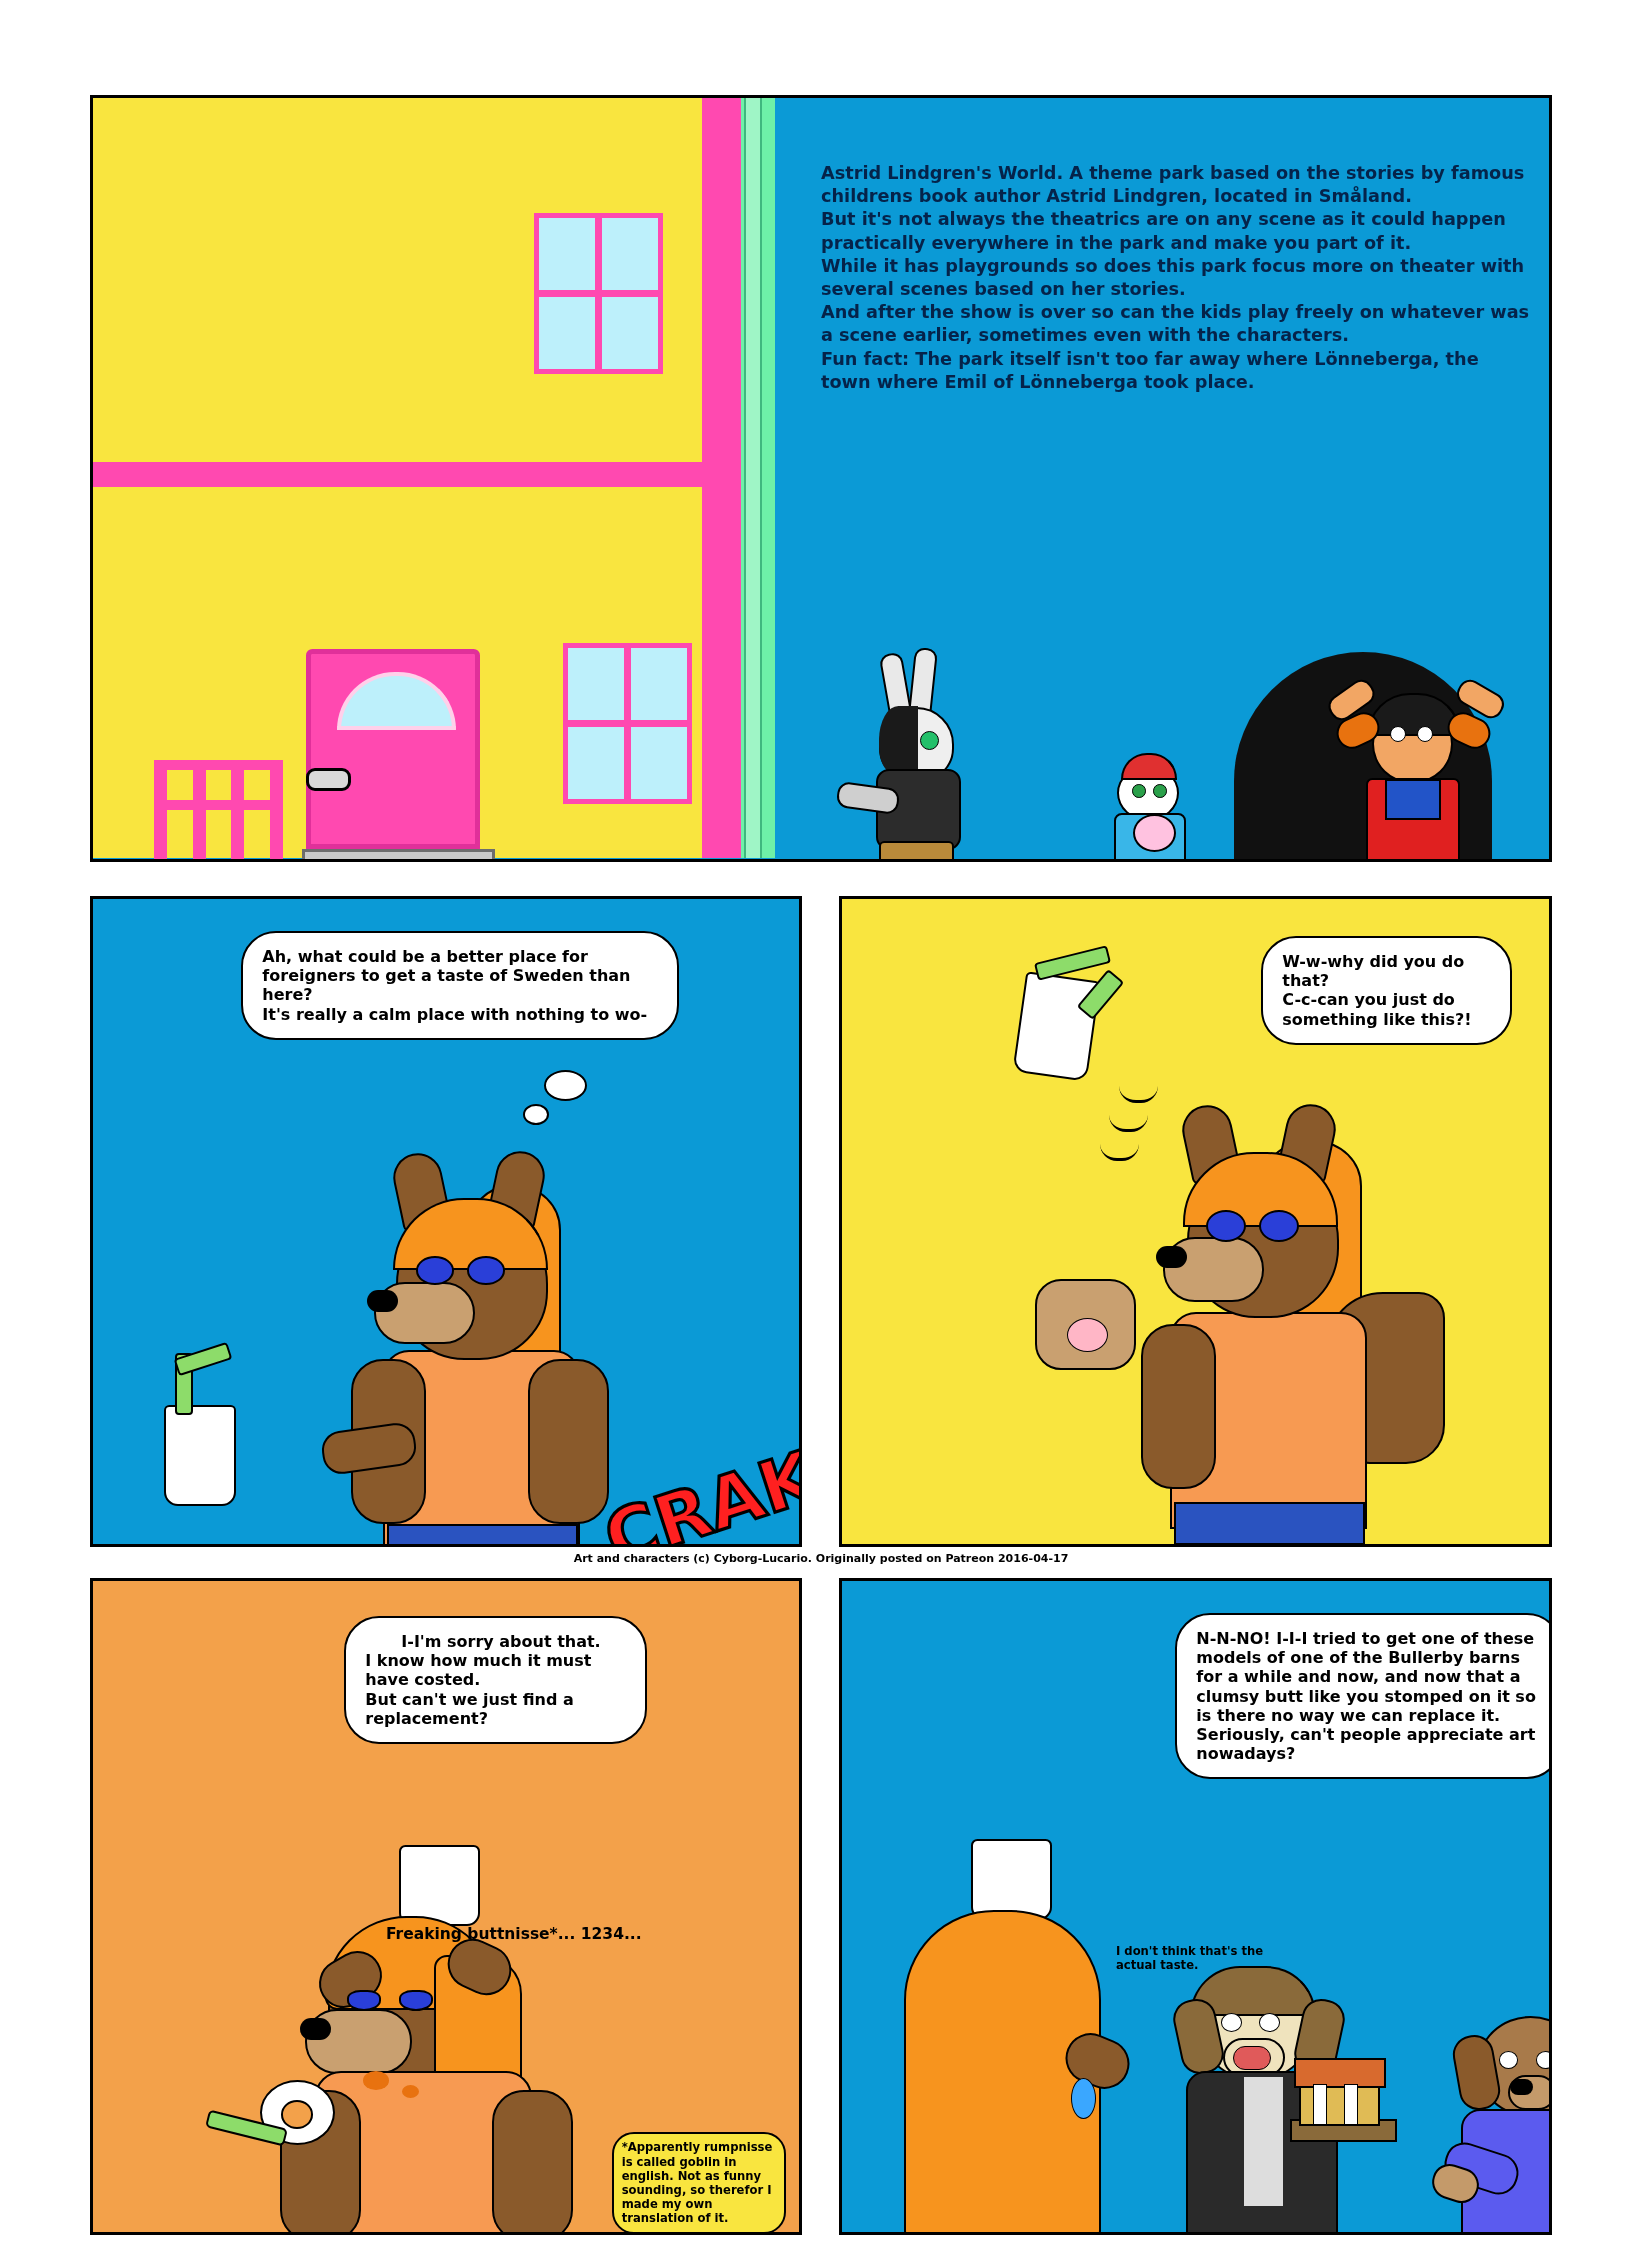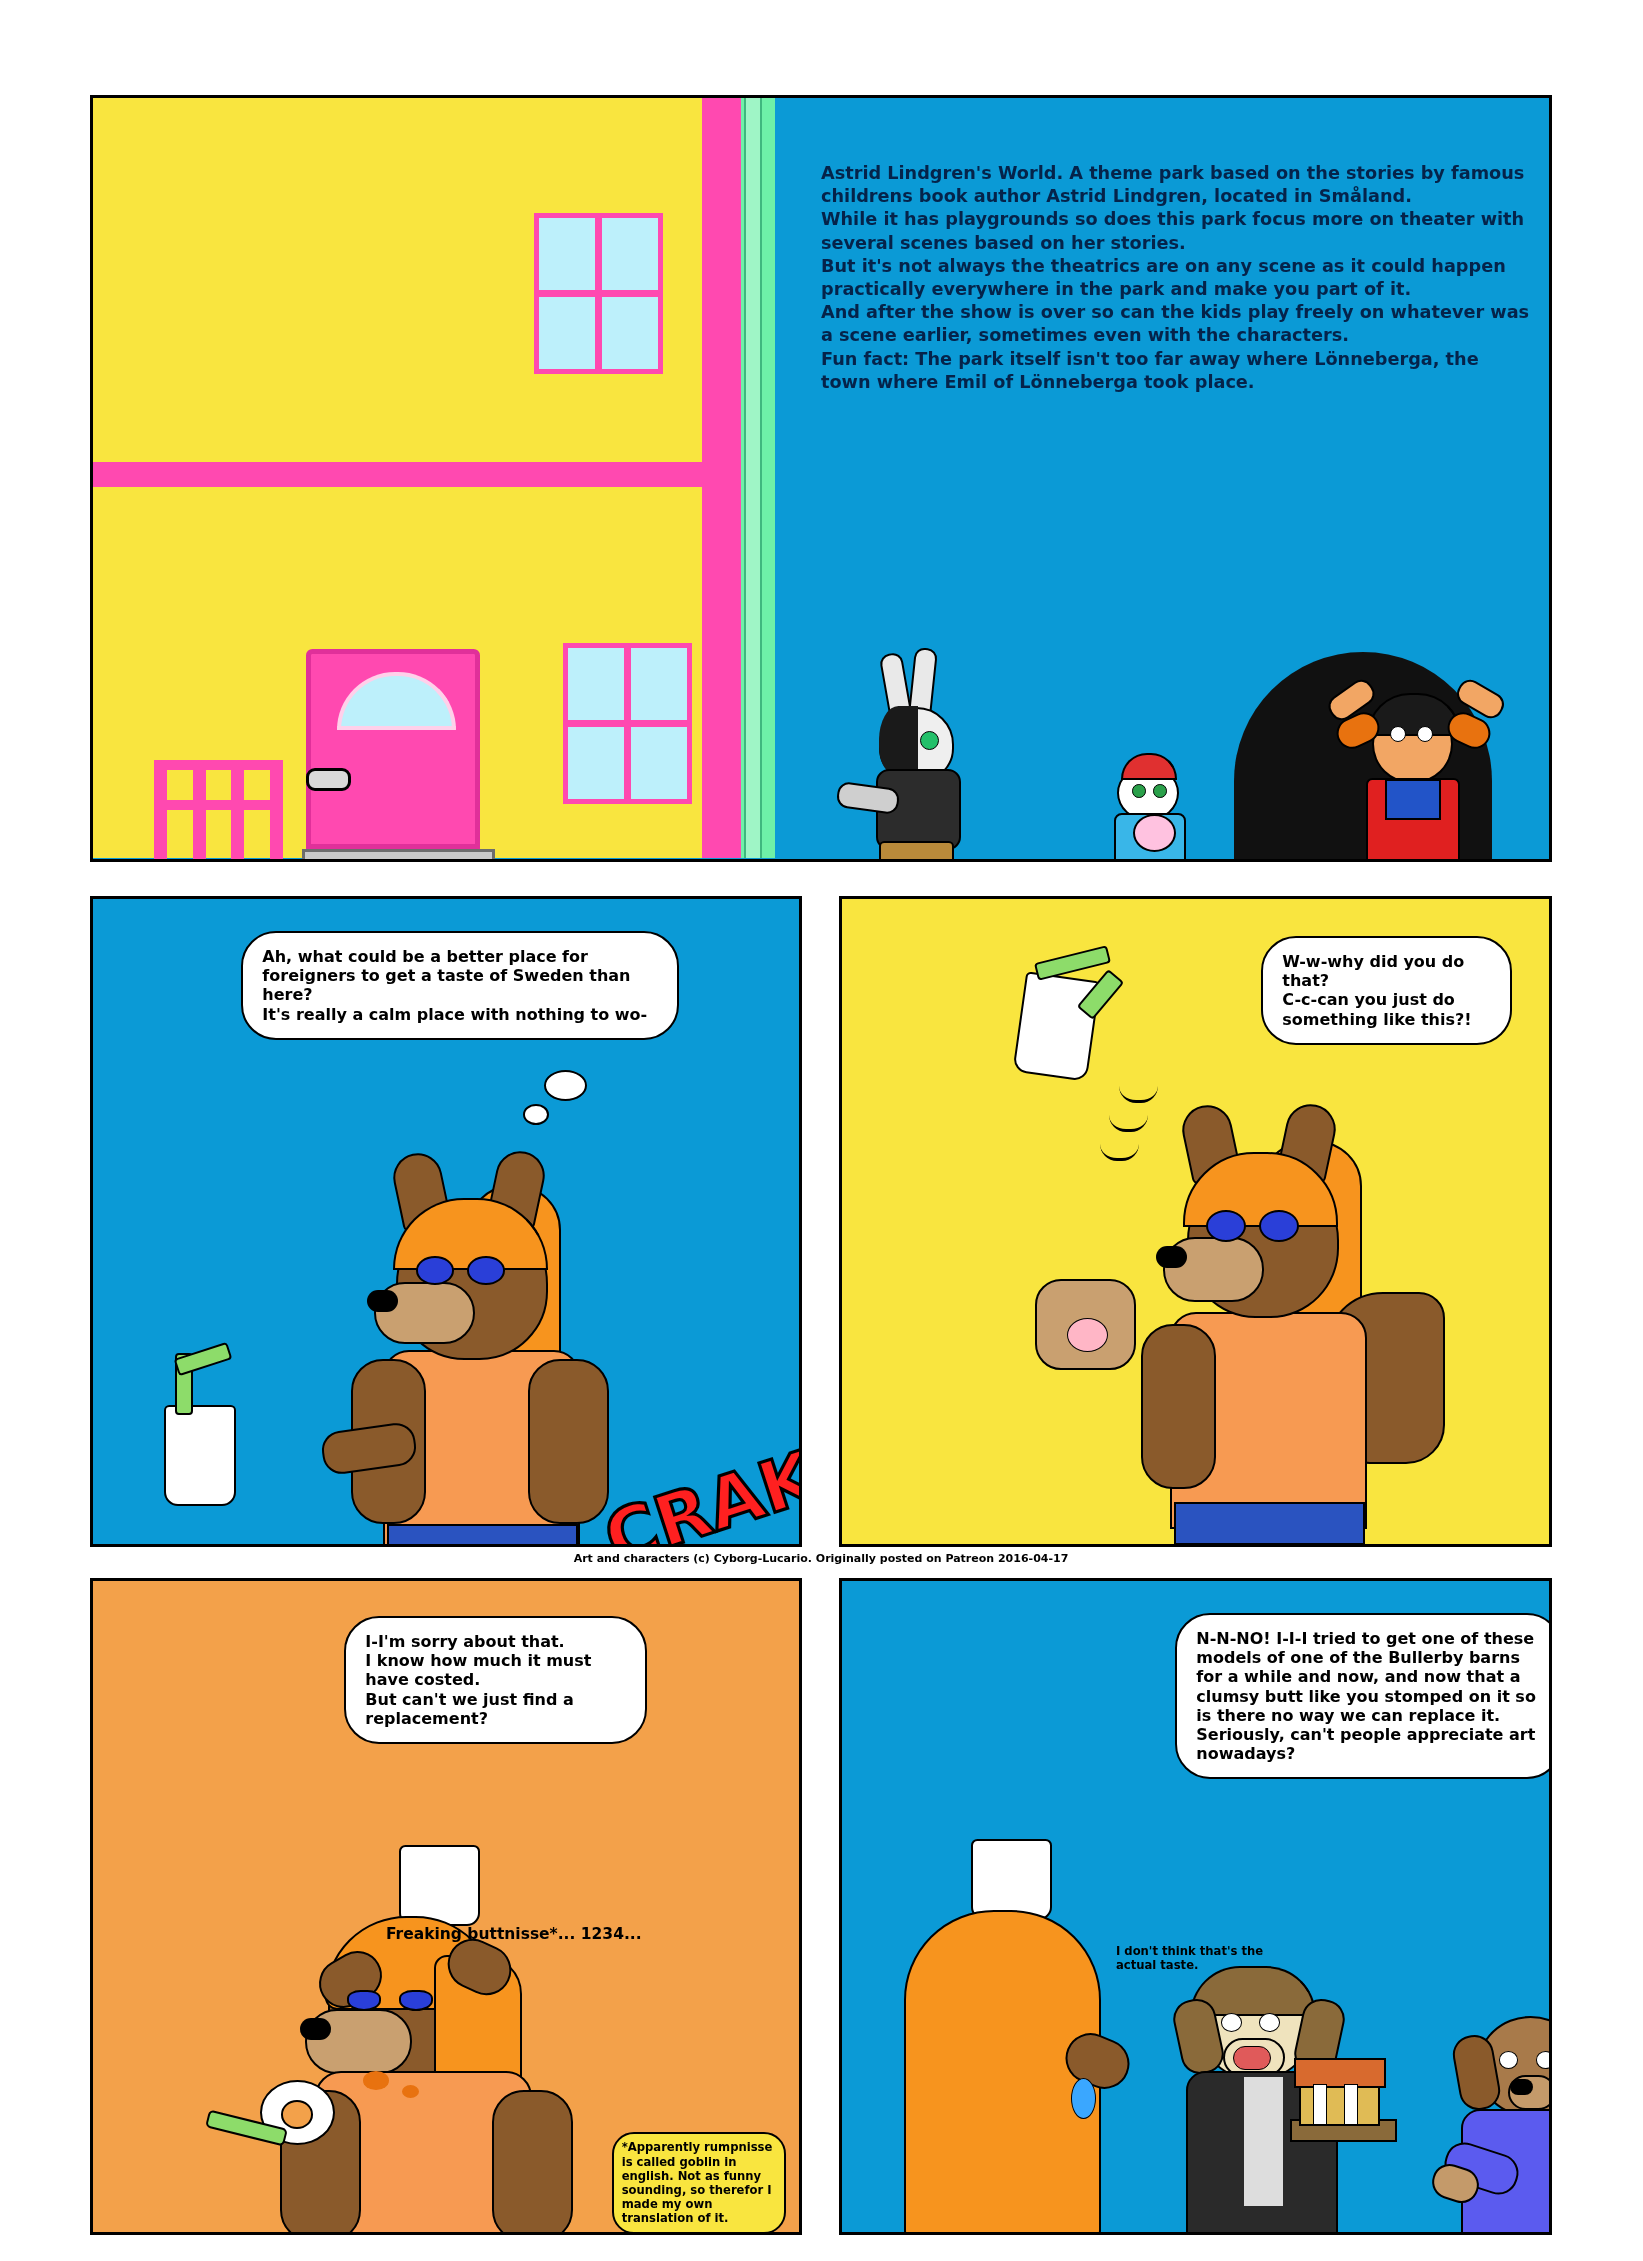--- a/index.html
+++ b/index.html
@@ -90,22 +90,22 @@
       <div class="rail" style="top:0;"></div>
       <div class="rail" style="top:40px;"></div>
       <div class="post" style="left:0;"></div>
       <div class="post" style="left:39px;"></div>
       <div class="post" style="left:77px;"></div>
       <div class="post" style="left:116px;"></div>
     </div>
 
     <div class="text-block">
       <p>Astrid Lindgren's World. A theme park based on the stories by famous childrens book author Astrid Lindgren, located in Småland.</p>
+      <p>But it's not always the theatrics are on any scene as it could happen practically everywhere in the park and make you part of it.</p>
       <p>While it has playgrounds so does this park focus more on theater with several scenes based on her stories.</p>
-      <p>But it's not always the theatrics are on any scene as it could happen practically everywhere in the park and make you part of it.</p>
       <p>And after the show is over so can the kids play freely on whatever was a scene earlier, sometimes even with the characters.</p>
       <p>Fun fact: The park itself isn't too far away where Lönneberga, the town where Emil of Lönneberga took place.</p>
     </div>
 
     <div class="ch" style="left:757px;top:574px;width:161px;height:193px;">
       <div style="position:absolute;left:35px;top:-19.3px;width:19.3px;height:71px;background:#e9e9e9;border:2.6px solid #000;border-radius:10.3px;transform:rotate(-10deg);"></div>
       <div style="position:absolute;left:61px;top:-24.5px;width:19.3px;height:74px;background:#e9e9e9;border:2.6px solid #000;border-radius:10.3px;transform:rotate(6deg);"></div>
       <div style="position:absolute;left:29px;top:35px;width:71px;height:71px;background:#efefef;border:2.6px solid #000;border-radius:50% 50% 45% 45%;"></div>
       <div style="position:absolute;left:29px;top:34px;width:39px;height:68px;background:#1a1a1a;border-radius:50% 0 0 40%;"></div>
       <div style="position:absolute;left:70px;top:59px;width:17px;height:17px;background:#23c06a;border:1.9px solid #000;border-radius:50%;"></div>
@@ -248,21 +248,21 @@
 
       <div style="position:absolute;left:19.3px;top:222px;width:71px;height:61px;background:#fff;border:2.6px solid #000;border-radius:50%;"></div>
       <div style="position:absolute;left:40px;top:242px;width:28px;height:24.5px;background:#f3a14a;border:2.6px solid #000;border-radius:50%;"></div>
       <div style="position:absolute;left:-35px;top:261px;width:77px;height:14px;background:#8ddc6a;border:2.6px solid #000;border-radius:5.2px;transform:rotate(14deg);"></div>
 
       <div style="position:absolute;left:122px;top:213px;width:26px;height:19.3px;background:#e8720f;border-radius:50%;"></div>
       <div style="position:absolute;left:161px;top:227px;width:17px;height:13px;background:#e8720f;border-radius:50%;"></div>
     </div>
 
     <div class="bubble" style="left:251px;top:35px;width:303px;">
-      <span style="white-space:pre-line;">I-I'm sorry about that.
+      <span style="white-space:pre-line;margin-left:36px;">I-I'm sorry about that.
 I know how much it must have costed.
 But can't we just find a replacement?</span>
     </div>
 
     <div class="plainnote" style="left:293px;top:300px;margin-top:44px;">Freaking buttnisse*... 1234...</div>
 
     <div class="footnote" style="left:519px;top:551px;width:174px;border-radius:22px;">
       <span>*Apparently rumpnisse is called goblin in english. Not as funny sounding, so therefor I made my own translation of it.</span>
     </div>
   </div>

